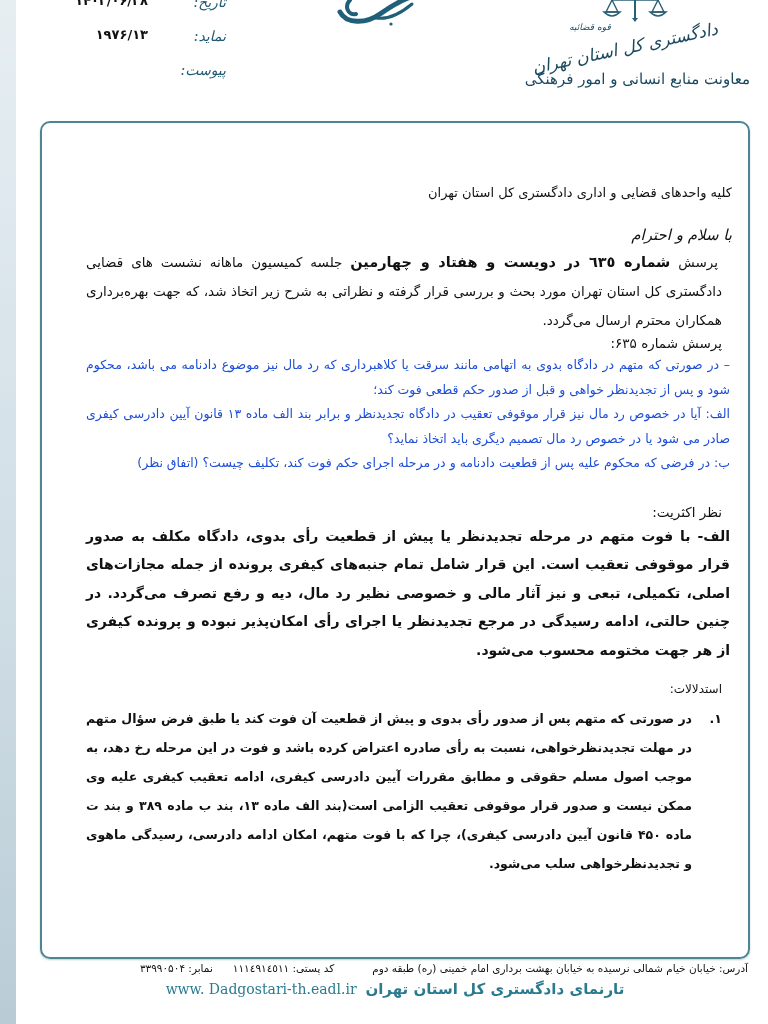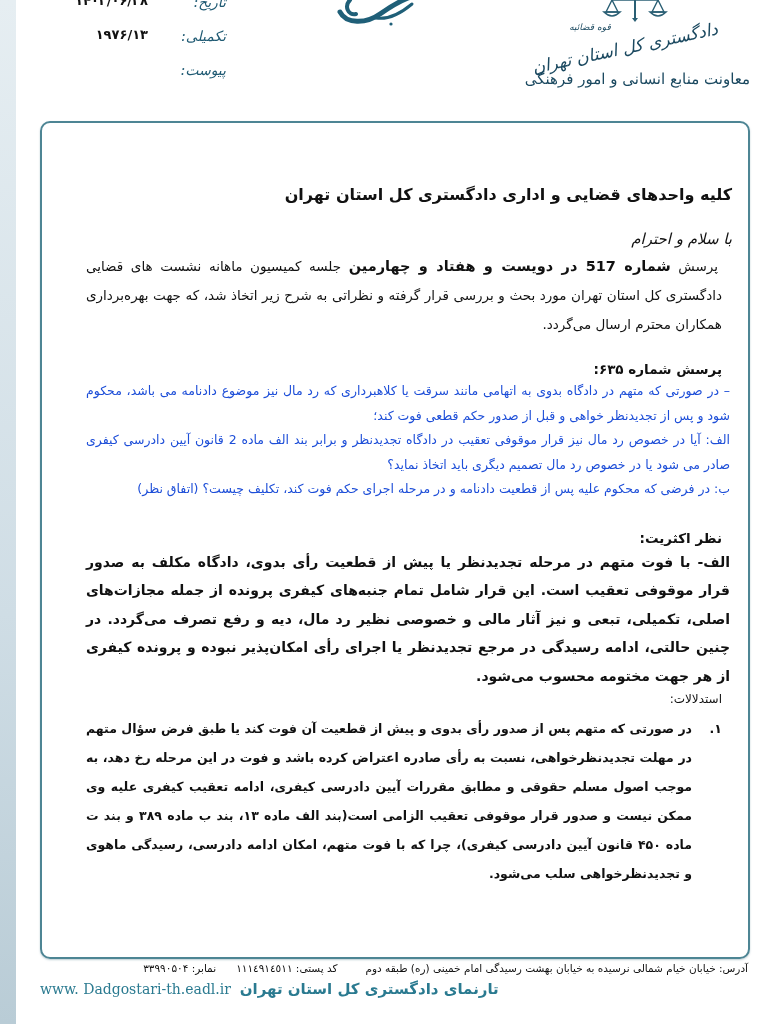--- a/index.html
+++ b/index.html
@@ -47,63 +47,63 @@
     
     .frame {
       position: absolute; left: 40px; top: 121px; width: 710px; height: 838px;
       border: 2px solid #4d8594; border-radius: 10px;
       box-shadow: 0 1px 2px rgba(60,110,125,0.35);
       overflow: hidden;
       direction: rtl;
     }
     .frame-inner { padding: 62px 26px 0 44px; text-align: right; }
 
-    .recipient { font-weight: bold; font-size: 16px; margin-right: -10px; }
+    .recipient { font-weight: normal; font-size: 13px; margin-right: -10px; }
     .salutation {
       font-family: "DejaVu Serif", serif; font-style: italic; font-size: 15px;
       margin-top: 26px; margin-right: -10px;
     }
     .intro { font-size: 13.5px; line-height: 29px; margin-top: 4px; text-align: justify; text-align-last: right; }
     .intro .first { padding-right: 4px; }
     .intro b { font-weight: bold; font-size: 14.5px; }
 
-    .q-title { font-weight: bold; font-size: 13.5px; margin-top: 22px; }
+    .q-title { font-weight: normal; font-size: 13.5px; }
     .q-body { color: #1d4ed8; font-size: 12.5px; line-height: 24.5px; margin-top: 2px; text-align: justify; text-align-last: right; margin-right: -8px; }
 
-    .maj-title { font-weight: bold; font-size: 13.5px; margin-top: 28px; }
+    .maj-title { font-weight: normal; font-size: 13.5px; margin-top: 28px; }
     .maj-body { font-weight: bold; font-size: 14px; line-height: 28.5px; text-align: justify; text-align-last: right; margin-right: -8px; margin-top: 2px; }
-    .args-title { font-size: 12px; margin-top: 2px; }
+    .args-title { font-size: 12px; margin-top: 18px; }
 
     .arg-item { display: flex; flex-direction: row; margin-top: 8px; font-weight: bold; font-size: 12.5px; line-height: 29px; }
     .arg-item .num { width: 30px; flex-shrink: 0; text-align: right; }
     .arg-item .txt { flex: 1; text-align: justify; text-align-last: right; }
 
     
     .footer { position: absolute; left: 40px; top: 962px; width: 710px; direction: rtl; }
     .addr-row { display: flex; font-size: 10.5px; color: #111; padding: 0 2px; }
     .addr-row .addr { flex: 0 0 auto; }
-    .addr-row .postal { margin-right: 28px; }
+    .addr-row .postal { margin-right: 38px; }
     .addr-row .fax { margin-right: 20px; }
-    .site-row { text-align: left; margin-top: 6px; font-size: 15px; color: #2a7a90; }
+    .site-row { text-align: center; margin-top: 6px; font-size: 15px; color: #2a7a90; }
     .site-row .site-label { font-weight: bold; }
     .site-row .site-url { font-family: "DejaVu Serif", serif; font-size: 14px; direction: ltr; unicode-bidi: embed; margin-right: 4px; }
   </style>
 </head>
 <body>
 
 <div class="left-strip"></div>
 
 <div class="header">
   <div class="meta-values">
     <div class="v0">۱۴۰۲/۰۶/۲۸</div>
     <div class="v1">۱۹۷۶/۱۳</div>
   </div>
   <div class="meta-labels">
     <div class="l0">تاریخ:</div>
-    <div>تکمیلی:</div>
+    <div>نماید:</div>
     <div>پیوست:</div>
   </div>
 
   <div class="brand-mark">
     <svg width="80" height="36" viewBox="0 0 80 36">
       <path d="M4 22 C10 34, 30 34, 44 24 C54 17, 62 12, 72 8" fill="none" stroke="#1f5f78" stroke-width="5" stroke-linecap="round"></path>
       <path d="M14 10 C8 16, 12 26, 20 24" fill="none" stroke="#1f5f78" stroke-width="4" stroke-linecap="round"></path>
       <path d="M40 28 C52 30, 64 24, 76 14" fill="none" stroke="#1f5f78" stroke-width="3" stroke-linecap="round"></path>
       <circle cx="55" cy="34" r="1.6" fill="#1f5f78"></circle>
     </svg>
@@ -127,48 +127,48 @@
     <div class="org-dept">معاونت منابع انسانی و امور فرهنگی</div>
   </div>
 </div>
 
 <div class="frame">
   <div class="frame-inner">
     <div class="recipient">کلیه واحدهای قضایی و اداری دادگستری کل استان تهران</div>
     <div class="salutation">با سلام و احترام</div>
     <p class="intro">
       <span class="first">پرسش</span>
-      <b>شماره 517 در دویست و هفتاد و چهارمین</b>
+      <b>شماره ٦٣٥ در دویست و هفتاد و چهارمین</b>
       <span>جلسه کمیسیون ماهانه نشست های قضایی دادگستری کل استان تهران مورد بحث و بررسی قرار گرفته و نظراتی به شرح زیر اتخاذ شد، که جهت بهره‌برداری همکاران محترم ارسال می‌گردد.</span>
     </p>
 
     <div class="q-title">پرسش شماره ۶۳۵:</div>
     <div class="q-body">
       <p>– در صورتی که متهم در دادگاه بدوی به اتهامی مانند سرقت یا کلاهبرداری که رد مال نیز موضوع دادنامه می باشد، محکوم شود و پس از تجدیدنظر خواهی و قبل از صدور حکم قطعی فوت کند؛</p>
-      <p>الف: آیا در خصوص رد مال نیز قرار موقوفی تعقیب در دادگاه تجدیدنظر و برابر بند الف ماده 2 قانون آیین دادرسی کیفری صادر می شود یا در خصوص رد مال تصمیم دیگری باید اتخاذ نماید؟</p>
+      <p>الف: آیا در خصوص رد مال نیز قرار موقوفی تعقیب در دادگاه تجدیدنظر و برابر بند الف ماده ۱۳ قانون آیین دادرسی کیفری صادر می شود یا در خصوص رد مال تصمیم دیگری باید اتخاذ نماید؟</p>
       <p>ب: در فرضی که محکوم علیه پس از قطعیت دادنامه و در مرحله اجرای حکم فوت کند، تکلیف چیست؟ (اتفاق نظر)</p>
     </div>
 
     <div class="maj-title">نظر اکثریت:</div>
     <div class="maj-body">
       <p>الف- با فوت متهم در مرحله تجدیدنظر یا پیش از قطعیت رأی بدوی، دادگاه مکلف به صدور قرار موقوفی تعقیب است. این قرار شامل تمام جنبه‌های کیفری پرونده از جمله مجازات‌های اصلی، تکمیلی، تبعی و نیز آثار مالی و خصوصی نظیر رد مال، دیه و رفع تصرف می‌گردد. در چنین حالتی، ادامه رسیدگی در مرجع تجدیدنظر یا اجرای رأی امکان‌پذیر نبوده و پرونده کیفری از هر جهت مختومه محسوب می‌شود.</p>
     </div>
 
     <div class="args-title">استدلالات:</div>
     <div class="arg-item">
       <span class="num">۱.</span>
       <span class="txt">در صورتی که متهم پس از صدور رأی بدوی و پیش از قطعیت آن فوت کند یا طبق فرض سؤال متهم در مهلت تجدیدنظرخواهی، نسبت به رأی صادره اعتراض کرده باشد و فوت در این مرحله رخ دهد، به موجب اصول مسلم حقوقی و مطابق مقررات آیین دادرسی کیفری، ادامه تعقیب کیفری علیه وی ممکن نیست و صدور قرار موقوفی تعقیب الزامی است(بند الف ماده ۱۳، بند ب ماده ۳۸۹ و بند ت ماده ۴۵۰ قانون آیین دادرسی کیفری)، چرا که با فوت متهم، امکان ادامه دادرسی، رسیدگی ماهوی و تجدیدنظرخواهی سلب می‌شود.</span>
     </div>
 
   </div>
 </div>
 
 <div class="footer">
   <div class="addr-row">
-    <span class="addr">آدرس: خیابان خیام شمالی نرسیده به خیابان بهشت رسیدگی امام خمینی (ره) طبقه دوم</span>
+    <span class="addr">آدرس: خیابان خیام شمالی نرسیده به خیابان بهشت برداری امام خمینی (ره) طبقه دوم</span>
     <span class="postal">کد پستی: ۱۱۱٤۹۱٤٥۱۱</span>
     <span class="fax">نمابر: ۳۳۹۹۰۵۰۴</span>
   </div>
   <div class="site-row">
     <span class="site-label">تارنمای دادگستری کل استان تهران</span>
     <span class="site-url">www. Dadgostari-th.eadl.ir</span>
   </div>
 </div>
 
 </body></html>

